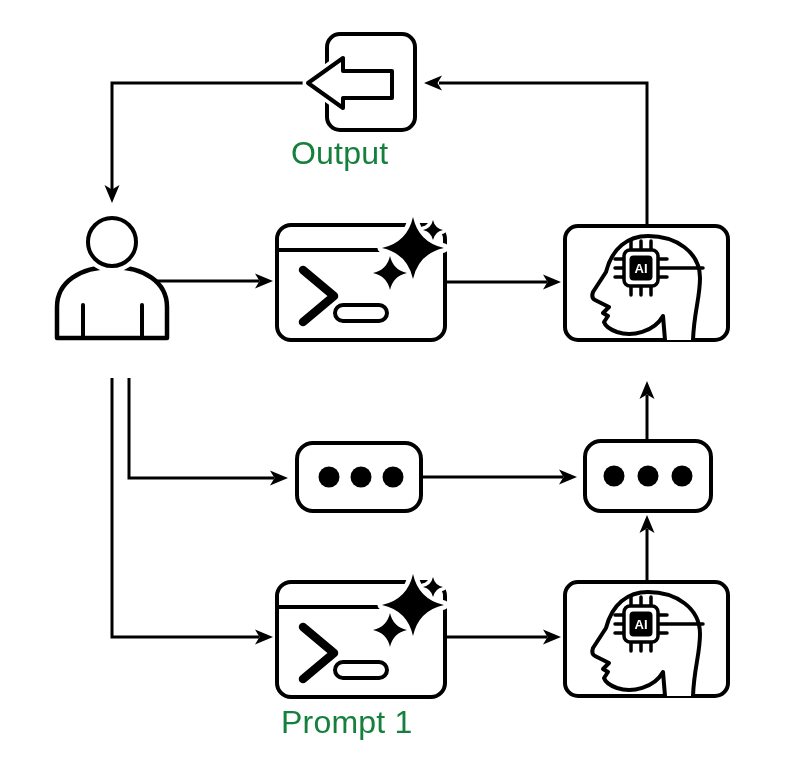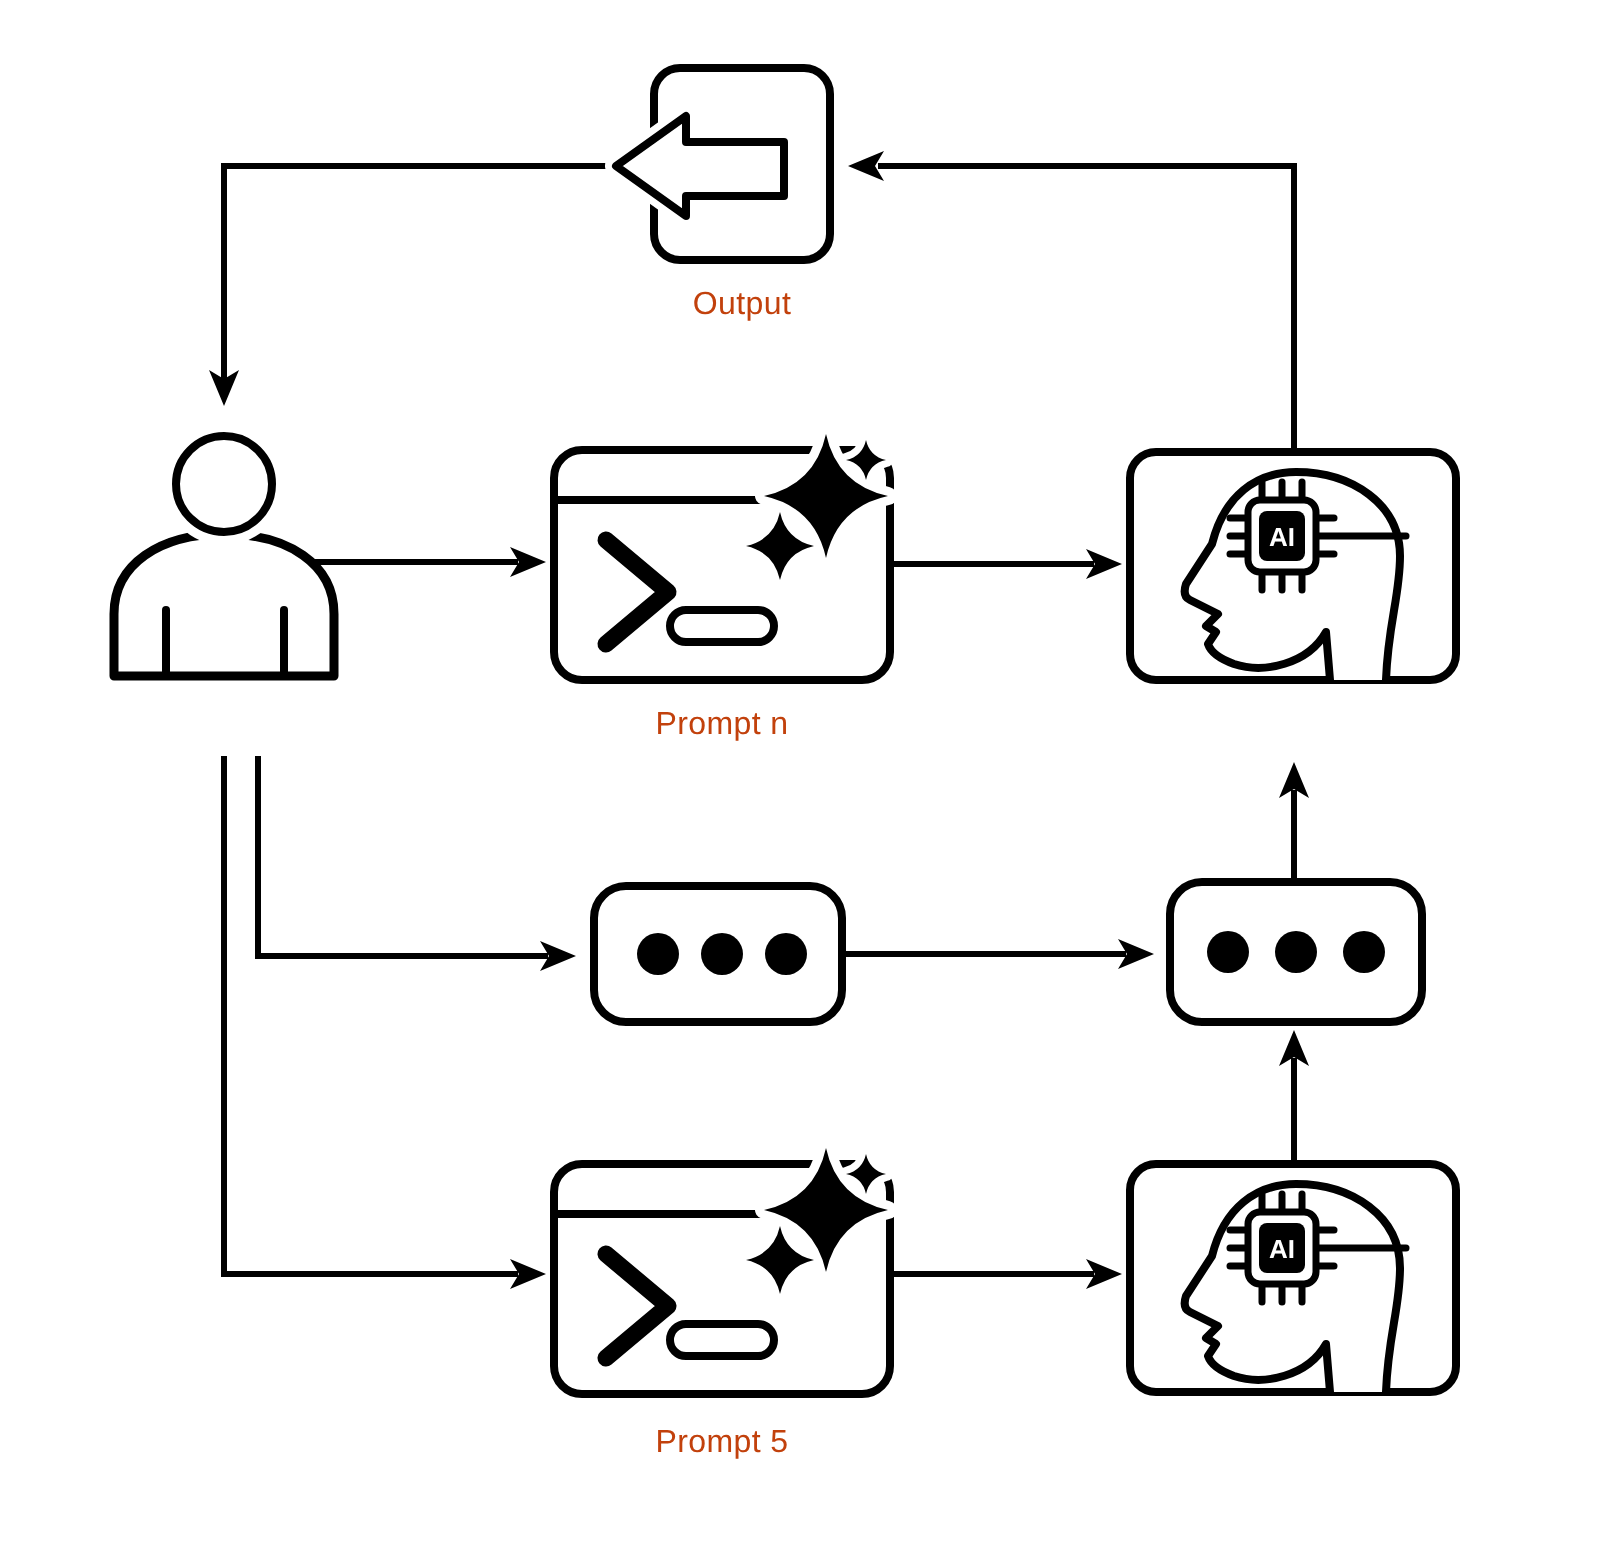--- a/index.html
+++ b/index.html
@@ -3,22 +3,22 @@
 <meta charset="utf-8">
 <style>
   html,body{margin:0;padding:0;background:#ffffff;}
   .canvas{
     position:relative;width:804px;height:772px;background:#ffffff;overflow:hidden;
     font-family:"Liberation Sans", sans-serif;
   }
   .abs{position:absolute;}
   svg{display:block;overflow:visible;}
   .node-label{
-    position:absolute;width:160px;text-align:center;
-    font-size:16px;line-height:26px;color:#c2410c;letter-spacing:0.2px;
+    position:absolute;width:160px;
+    font-size:32px;line-height:26px;color:#15803d;letter-spacing:0.2px;
   }
   .stroke{stroke:#000000;fill:none;stroke-linecap:round;stroke-linejoin:round;}
   .boxfill{fill:#ffffff;stroke:#000000;}
   .halo{stroke:#ffffff;fill:#ffffff;stroke-linejoin:round;stroke-linecap:round;}
   .conn{stroke:#000000;stroke-width:3;fill:none;}
   .head{fill:#000000;stroke:none;}
 </style>
 </head>
 <body>
 
@@ -102,21 +102,20 @@
     <rect class="stroke" stroke-width="4" x="63" y="95" width="52" height="16" rx="8"></rect>
     <g>
       <path class="halo" stroke-width="9" d="M141 7 Q146.6 32.4 172 38 Q146.6 43.6 141 69 Q135.4 43.6 110 38 Q135.4 32.4 141 7 Z"></path>
       <path class="halo" stroke-width="8" d="M118 46 Q121.1 59.9 135 63 Q121.1 66.1 118 80 Q114.9 66.1 101 63 Q114.9 59.9 118 46 Z"></path>
       <path class="halo" stroke-width="7" d="M161 10 Q162.8 18.2 171 20 Q162.8 21.8 161 30 Q159.2 21.8 151 20 Q159.2 18.2 161 10 Z"></path>
     </g>
     <path fill="#000000" d="M141 7 Q146.6 32.4 172 38 Q146.6 43.6 141 69 Q135.4 43.6 110 38 Q135.4 32.4 141 7 Z"></path>
     <path fill="#000000" d="M118 46 Q121.1 59.9 135 63 Q121.1 66.1 118 80 Q114.9 66.1 101 63 Q114.9 59.9 118 46 Z"></path>
     <path fill="#000000" d="M161 10 Q162.8 18.2 171 20 Q162.8 21.8 161 30 Q159.2 21.8 151 20 Q159.2 18.2 161 10 Z"></path>
   </svg>
-  <div class="node-label" style="left:281px;top:350px">Prompt n</div>
 
   <svg class="abs" style="left:560px;top:222px" width="173" height="125" viewBox="0 0 173 125">
     <rect class="boxfill" stroke-width="4" x="5" y="4" width="163" height="114" rx="13"></rect>
     <path class="boxfill" stroke-width="4" stroke-linejoin="round" stroke-linecap="round" d="M105 118 L103 94 C94 110, 72 115, 57 110 Q46 106, 44 100 L48 94 L43 91 L49 85 L35 78 Q31 76, 33 70 L46 50 C52 26, 68 14, 88 14 C116 14, 140 30, 140 56 C140 76, 134 90, 133 118"></path>
     <g class="stroke" stroke-width="3.5">
       <line x1="71" y1="19" x2="71" y2="28"></line>
         <line x1="81" y1="19" x2="81" y2="28"></line>
         <line x1="91" y1="19" x2="91" y2="28"></line>
       <line x1="71" y1="64" x2="71" y2="73"></line>
         <line x1="81" y1="64" x2="81" y2="73"></line>
@@ -154,21 +153,21 @@
     <rect class="stroke" stroke-width="4" x="63" y="95" width="52" height="16" rx="8"></rect>
     <g>
       <path class="halo" stroke-width="9" d="M141 7 Q146.6 32.4 172 38 Q146.6 43.6 141 69 Q135.4 43.6 110 38 Q135.4 32.4 141 7 Z"></path>
       <path class="halo" stroke-width="8" d="M118 46 Q121.1 59.9 135 63 Q121.1 66.1 118 80 Q114.9 66.1 101 63 Q114.9 59.9 118 46 Z"></path>
       <path class="halo" stroke-width="7" d="M161 10 Q162.8 18.2 171 20 Q162.8 21.8 161 30 Q159.2 21.8 151 20 Q159.2 18.2 161 10 Z"></path>
     </g>
     <path fill="#000000" d="M141 7 Q146.6 32.4 172 38 Q146.6 43.6 141 69 Q135.4 43.6 110 38 Q135.4 32.4 141 7 Z"></path>
     <path fill="#000000" d="M118 46 Q121.1 59.9 135 63 Q121.1 66.1 118 80 Q114.9 66.1 101 63 Q114.9 59.9 118 46 Z"></path>
     <path fill="#000000" d="M161 10 Q162.8 18.2 171 20 Q162.8 21.8 161 30 Q159.2 21.8 151 20 Q159.2 18.2 161 10 Z"></path>
   </svg>
-  <div class="node-label" style="left:281px;top:709px">Prompt 5</div>
+  <div class="node-label" style="left:281px;top:709px">Prompt 1</div>
 
   <svg class="abs" style="left:560px;top:578px" width="173" height="125" viewBox="0 0 173 125">
     <rect class="boxfill" stroke-width="4" x="5" y="4" width="163" height="114" rx="13"></rect>
     <path class="boxfill" stroke-width="4" stroke-linejoin="round" stroke-linecap="round" d="M105 118 L103 94 C94 110, 72 115, 57 110 Q46 106, 44 100 L48 94 L43 91 L49 85 L35 78 Q31 76, 33 70 L46 50 C52 26, 68 14, 88 14 C116 14, 140 30, 140 56 C140 76, 134 90, 133 118"></path>
     <g class="stroke" stroke-width="3.5">
       <line x1="71" y1="19" x2="71" y2="28"></line>
         <line x1="81" y1="19" x2="81" y2="28"></line>
         <line x1="91" y1="19" x2="91" y2="28"></line>
       <line x1="71" y1="64" x2="71" y2="73"></line>
         <line x1="81" y1="64" x2="81" y2="73"></line>

